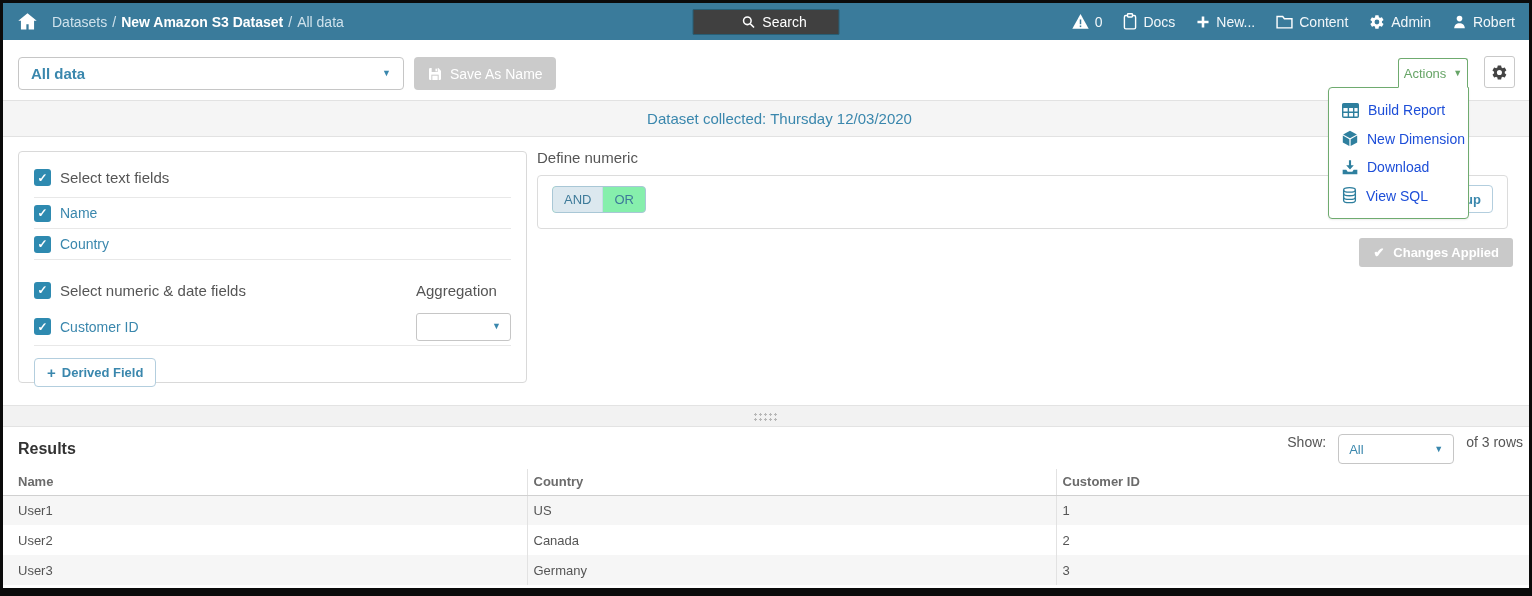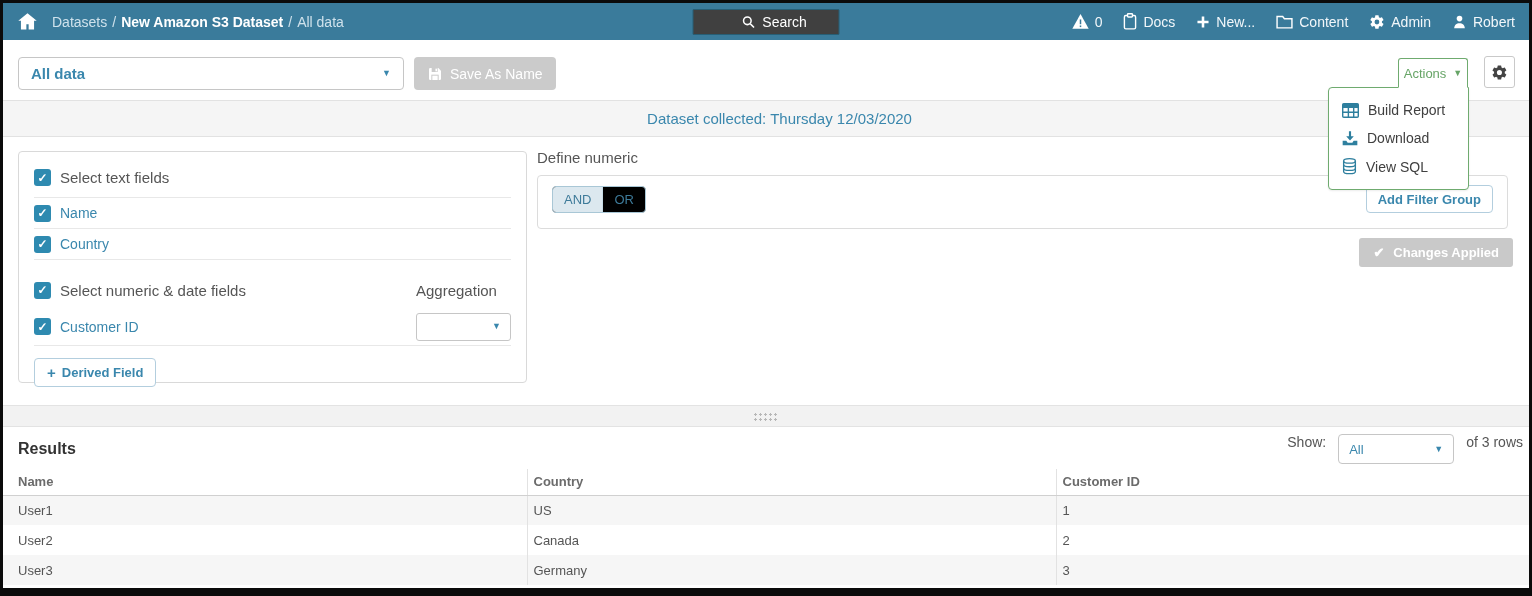--- a/index.html
+++ b/index.html
@@ -23,21 +23,21 @@
   .view-select { position:absolute; left:15px; top:17px; width:386px; height:33px; border:1px solid #c6c6c6; border-radius:4px; display:flex; align-items:center; padding:0 12px; cursor:pointer; background:#fff; }
   .view-select .val { font-size:15px; font-weight:bold; color:#3a87ad; }
   .caret { margin-left:auto; color:#3a87ad; font-size:9px; line-height:1; }
   .save-btn { position:absolute; left:411px; top:17px; height:33px; padding:0 13px; background:#cbcbcb; border:none; border-radius:4px; color:#fff; font-size:14px; display:flex; align-items:center; gap:7px; }
   .actions-btn { position:absolute; right:61px; top:18px; width:70px; height:30px; background:#fff; border:1px solid #6fab6f; border-bottom-color:#fff; border-radius:3px 3px 0 0; color:#67a567; font-size:13px; display:flex; align-items:center; justify-content:center; gap:7px; z-index:41; cursor:pointer; }
   .actions-btn .caret { margin:0; color:#67a567; }
   .settings-btn { position:absolute; right:14px; top:16px; width:31px; height:32px; background:#fff; border:1px solid #c9c9c9; border-radius:3px; display:flex; align-items:center; justify-content:center; cursor:pointer; }
 
   
   .actions-menu { position:absolute; left:1325px; top:84px; width:141px; background:#fff; border:1px solid #6fab6f; border-radius:4px 0 4px 4px; z-index:40; padding:8px 0; box-shadow:0 1px 2px rgba(0,0,0,.08); }
-  .menu-item { display:flex; align-items:center; gap:9px; padding:6px 13px; font-size:14px; color:#404040; cursor:pointer; white-space:nowrap; }
+  .menu-item { display:flex; align-items:center; gap:9px; padding:6px 13px; font-size:14px; color:#1d4ed8; cursor:pointer; white-space:nowrap; }
   .menu-item svg { flex:0 0 auto; }
 
   
   .banner { height:37px; background:#f5f5f5; border-top:1px solid #e2e2e2; border-bottom:1px solid #e2e2e2; text-align:center; line-height:35px; font-size:15px; color:#3a87ad;padding-left:27px; }
 
   
   .main { position:relative; height:268px; background:#fff; }
   .fields-card { position:absolute; left:15px; top:14px; width:509px; height:232px; border:1px solid #d9d9d9; border-radius:4px; padding:6px 15px 0 15px; }
   .frow { display:flex; align-items:center; gap:9px; }
   .frow.bordered { border-bottom:1px solid #e8e8e8; }
@@ -47,21 +47,21 @@
   .flabel { font-size:15px; color:#555; }
   .flink { font-size:14px; color:#3a87ad; cursor:pointer; }
   .right-col { margin-left:auto; width:95px; }
   .agg-label { font-size:15px; color:#555; }
   .agg-select { width:95px; height:28px; border:1px solid #c6c6c6; border-radius:3px; display:flex; align-items:center; padding:0 9px; cursor:pointer; background:#fff; }
   .derived-btn { margin-top:12px; height:29px; padding:0 12px; background:#fff; border:1px solid #b3cede; border-radius:4px; color:#3a87ad; font-size:13px; font-weight:bold; display:inline-flex; align-items:center; gap:6px; cursor:pointer; }
   .derived-btn .plus { font-size:15px; font-weight:bold; }
 
   .filters-title { position:absolute; left:534px; top:12px; font-size:15px; color:#555; }
   .filter-box { position:absolute; left:534px; top:38px; width:971px; height:54px; border:1px solid #dcdcdc; border-radius:4px; }
-  .andor { position:absolute; left:14px; top:10px; display:flex; border:1px solid #a9c7d6; border-radius:4px; overflow:hidden; background:#000000; }
+  .andor { position:absolute; left:14px; top:10px; display:flex; border:1px solid #a9c7d6; border-radius:4px; overflow:hidden; background:#86efac; }
   .andor .seg { padding:5px 11px; font-size:13px; color:#3d7a99; cursor:pointer; }
   .andor .seg.selected { background:#dce8ef; }
   .andor .seg + .seg { border-left:1px solid #c7dbe6; }
   .add-group-btn { position:absolute; right:14px; top:9px; height:28px; padding:0 11px; background:#fff; border:1px solid #b3cede; border-radius:4px; color:#3a87ad; font-size:13px; font-weight:bold; display:flex; align-items:center; cursor:pointer; }
   .applied-btn { position:absolute; right:16px; top:101px; height:29px; padding:0 14px; background:#c9c9c9; border:none; border-radius:3px; color:#fff; font-size:13px; font-weight:bold; display:flex; align-items:center; gap:9px; }
 
   
   .splitter { height:22px; background:#f2f2f2; border-top:1px solid #e3e3e3; border-bottom:1px solid #e3e3e3; display:flex; align-items:center; justify-content:center; }
   .grip { width:26px; height:9px; background-image:radial-gradient(circle, #b7b7b7 1.1px, transparent 1.3px); background-size:5px 5px; cursor:row-resize; }
 
@@ -172,20 +172,28 @@
   </div>
 
   <div class="actions-menu">
     <div class="menu-item">
       <svg width="17" height="15" viewBox="0 0 24 21">
           <rect x="1" y="1" width="22" height="19" rx="1.5" fill="none" stroke="#2e7f9e" stroke-width="2"></rect>
           <rect x="1" y="1" width="22" height="6" fill="#2e7f9e"></rect>
           <path d="M1 13h22M9 7v13M16.5 7v13" stroke="#2e7f9e" stroke-width="2"></path>
         </svg>
       <span>Build Report</span>
+    </div>
+    <div class="menu-item">
+      <svg width="16" height="17" viewBox="0 0 24 26">
+          <path d="M12 1l10.5 5.8L12 12.6 1.5 6.8z" fill="#2e7f9e"></path>
+          <path d="M1 8.6v10.6L11 24.6V14z" fill="#2e7f9e"></path>
+          <path d="M23 8.6v10.6L13 24.6V14z" fill="#2e7f9e"></path>
+        </svg>
+      <span>New Dimension</span>
     </div>
     <div class="menu-item">
       <svg width="16" height="15" viewBox="0 0 24 22">
           <path d="M10.4 0h3.2v7.5h4.1L12 14 6.3 7.5h4.1z" fill="#2e7f9e"></path>
           <path d="M1 14.5h5.5l2 2.8h7l2-2.8H23V21H1z" fill="#2e7f9e"></path>
         </svg>
       <span>Download</span>
     </div>
     <div class="menu-item">
       <svg width="15" height="17" viewBox="0 0 22 26" fill="none" stroke="#2e7f9e" stroke-width="2">

